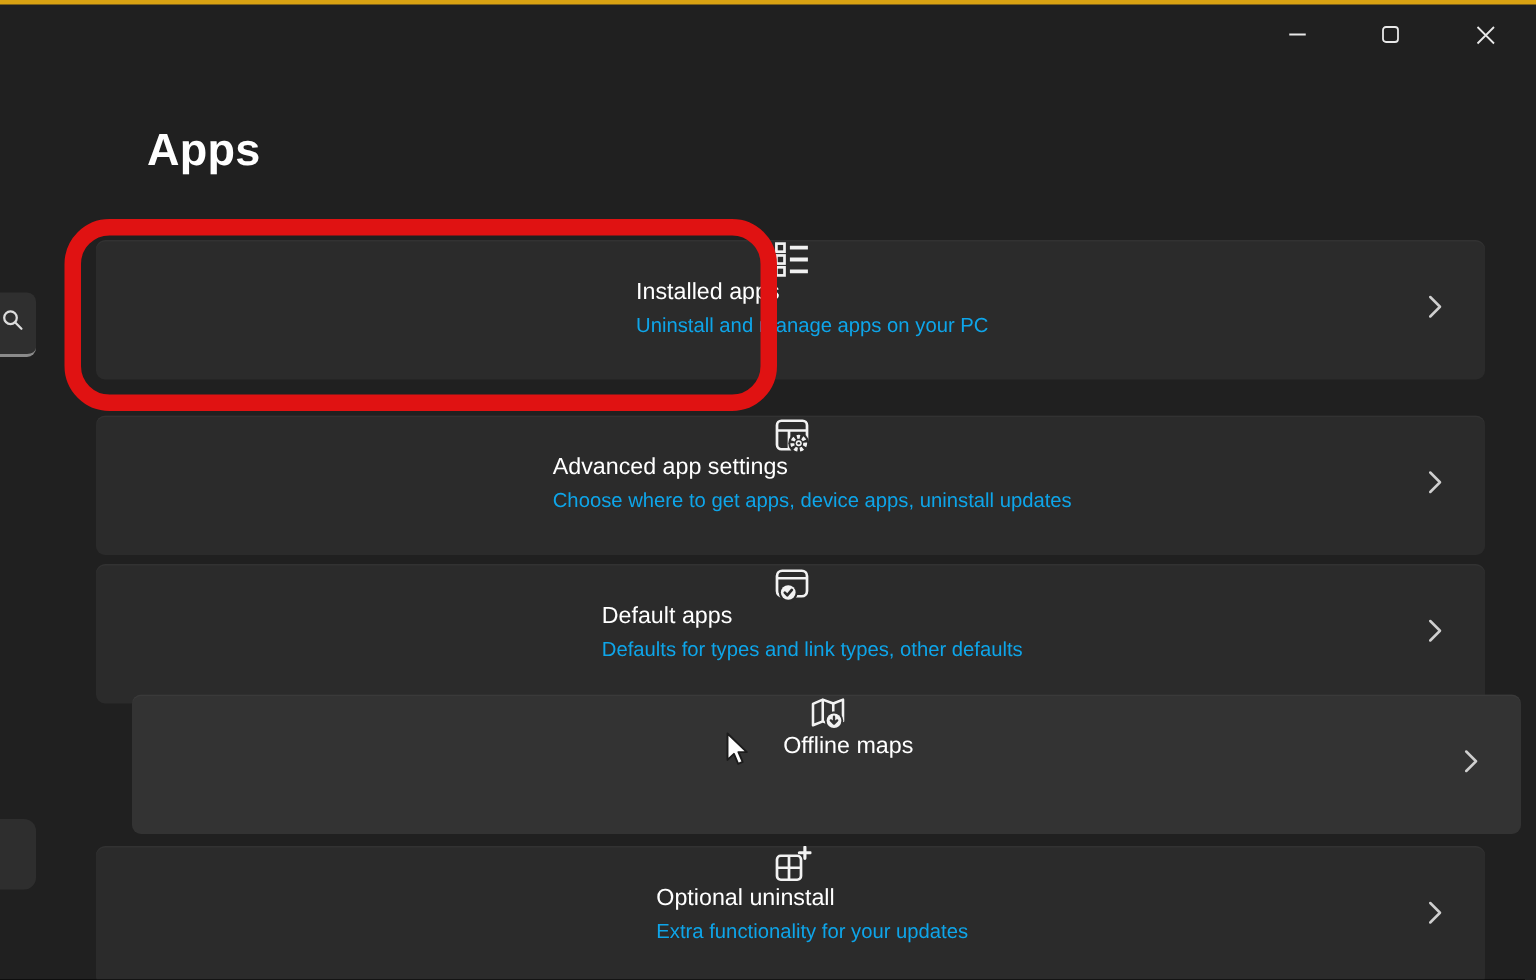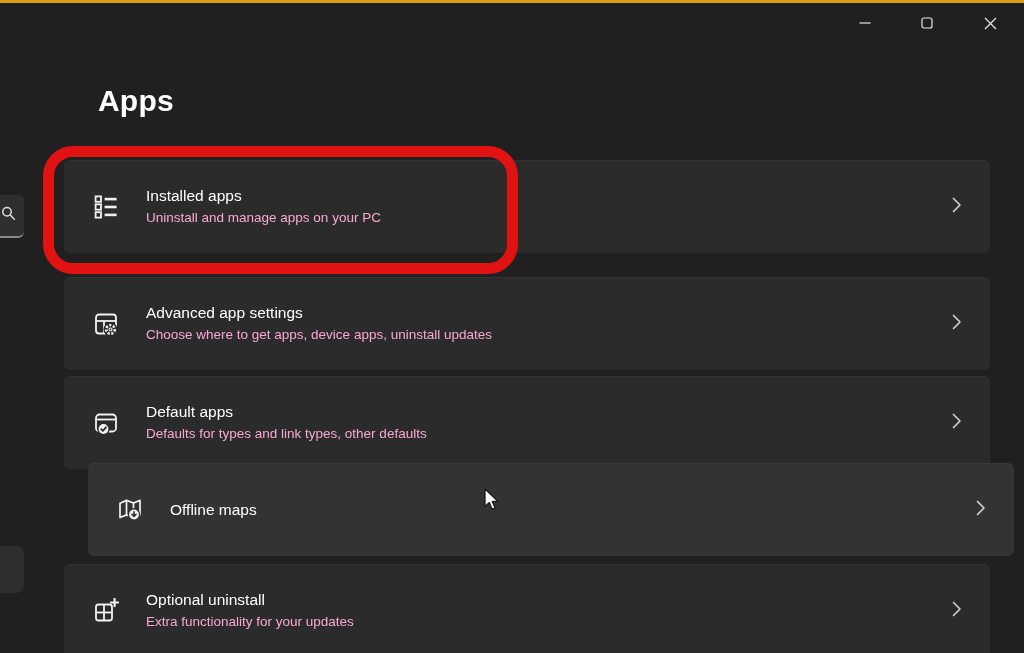--- a/index.html
+++ b/index.html
@@ -25,27 +25,27 @@
     position:absolute;left:65px;top:84px;
     font-size:30px;font-weight:700;color:#ffffff;letter-spacing:.2px;margin-left:33px;
   }
 
   
   .row{
     position:absolute;left:64px;width:926px;height:93px;
     background:#2b2b2b;border-radius:6px;
     box-shadow:inset 0 1px 0 rgba(255,255,255,.035);
     display:flex;align-items:center;box-sizing:border-box;
-    padding-left:29px;cursor:default;
+    padding-left:29px;cursor:default;flex-direction:column;
   }
   .row.hovered{background:#333333;margin-left:24px;}
   .row .lead-icon{width:26px;height:26px;flex:0 0 26px;margin-right:27px;}
   .row .texts{display:flex;flex-direction:column;gap:5px;}
   .row .title{font-size:15.5px;color:#ffffff;line-height:18px;}
-  .row .subtitle{font-size:13.5px;color:#f9a8d4;line-height:16px;}
+  .row .subtitle{font-size:13.5px;color:#0ea5e9;line-height:16px;}
   .row .chevron{position:absolute;right:28px;top:50%;transform:translateY(-50%);}
 
   
   .annotation{
     position:absolute;left:43px;top:146px;width:475px;height:128px;
     border:11px solid #e01212;border-radius:30px;box-sizing:border-box;
     pointer-events:none;z-index:6;
   }
 
   

